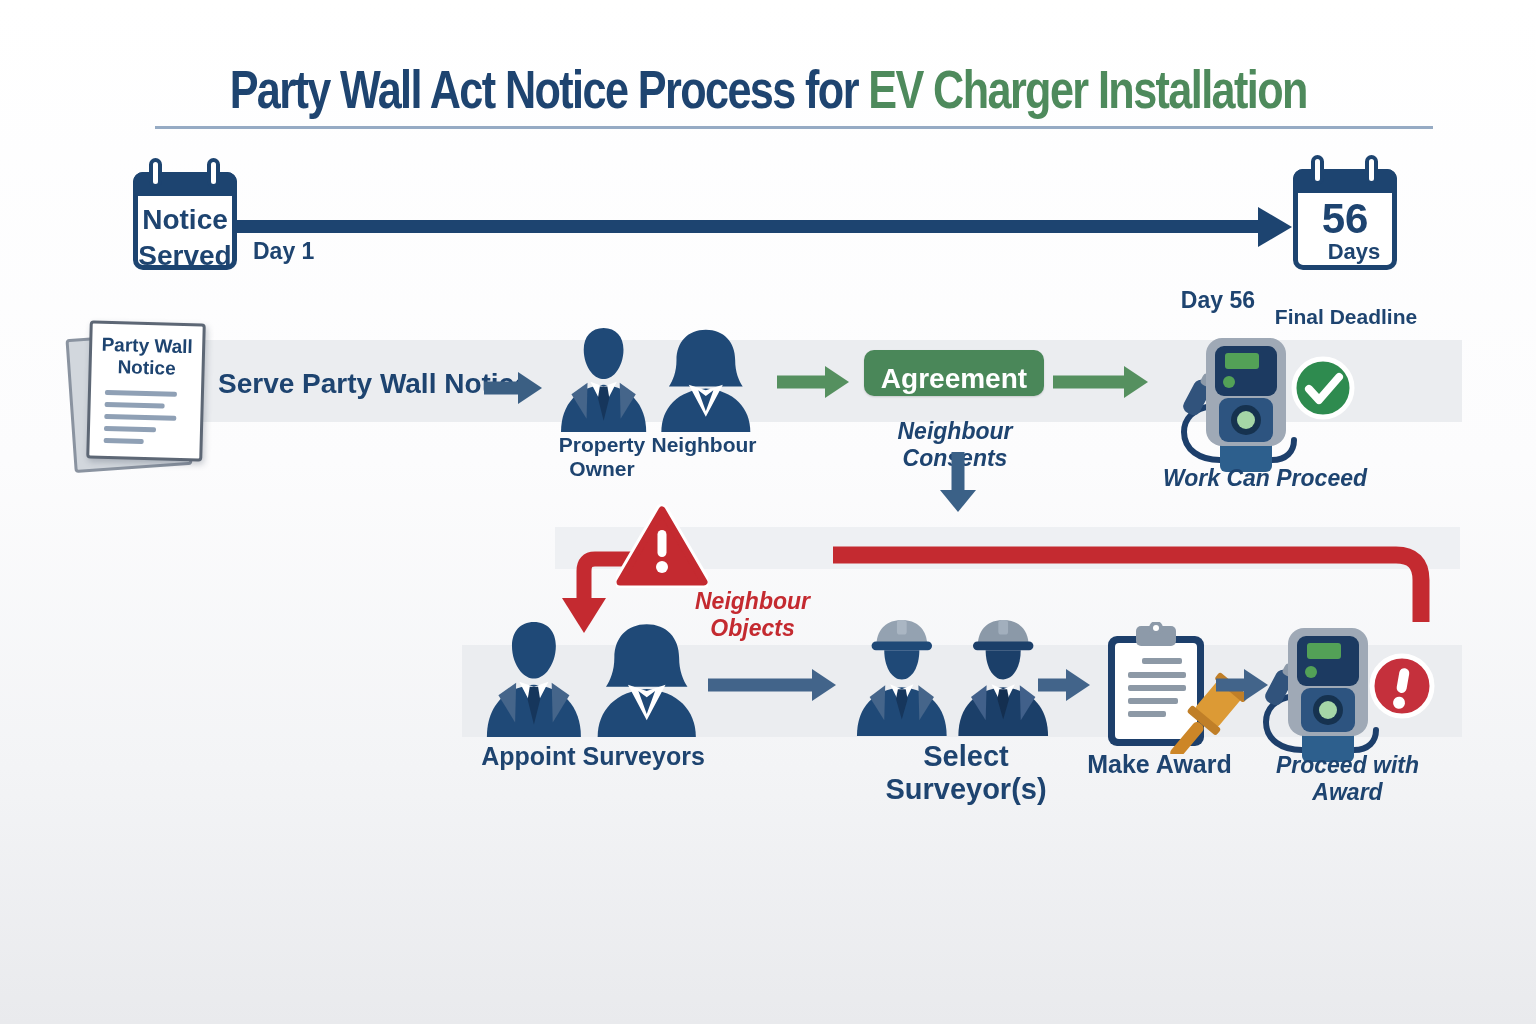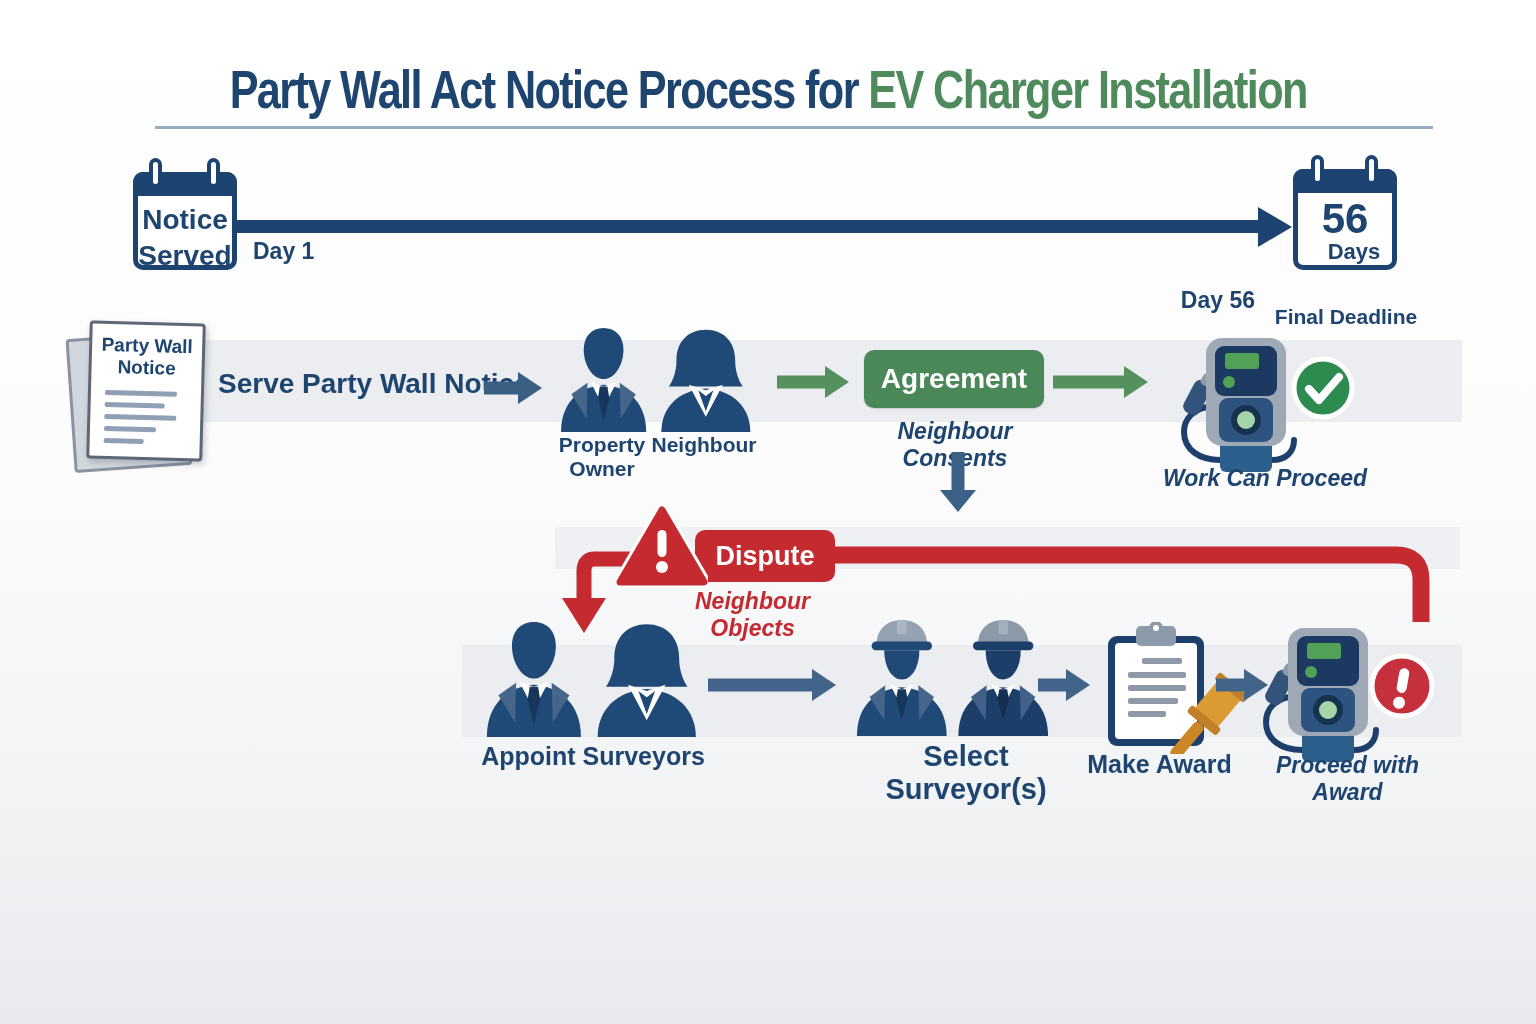--- a/index.html
+++ b/index.html
@@ -143,21 +143,21 @@
     </svg>
   </div>
   <div class="abs bold navy center" style="left:543px;top:433px;width:118px;font-size:21px;line-height:1.15;">Property Owner</div>
   <div class="abs bold navy center" style="left:650px;top:433px;width:108px;font-size:21px;">Neighbour</div>
 
   <div class="arrow" style="left:777px;top:366px;width:72px;--ac:#55905f;">
       <i class="bar"></i>
       <i class="head"></i>
     </div>
 
-  <div class="abs green-box" style="left:864px;top:350px;width:180px;height:58px;line-height:58px;">Agreement</div>
+  <div class="abs green-box" style="left:864px;top:350px;width:180px;height:46px;line-height:58px;">Agreement</div>
   <div class="abs caption italic center" style="left:850px;top:418px;width:210px;font-size:23px;">Neighbour Consents</div>
 
   <div class="arrow-v" style="left:940px;top:452px;height:60px;--ac:#3b6187;">
       <i class="bar"></i>
       <i class="head"></i>
     </div>
 
   <div class="arrow" style="left:1053px;top:366px;width:95px;--ac:#55905f;">
       <i class="bar"></i>
       <i class="head"></i>
@@ -183,21 +183,20 @@
     </svg>
   </div>
   <div class="abs caption italic center" style="left:1160px;top:465px;width:210px;font-size:23px;">Work Can Proceed</div>
 
   <svg class="abs" style="left:0;top:0;pointer-events:none;" width="1536" height="1024" viewBox="0 0 1536 1024">
     <path d="M833,555 H1396 Q1421,555 1421,580 V622" stroke="#c42a30" stroke-width="17" fill="none"></path>
     <path d="M642,559 H595 Q584,559 584,571 V600" stroke="#c42a30" stroke-width="15" fill="none"></path>
     <polygon points="562,598 606,598 584,633" fill="#c42a30"></polygon>
   </svg>
 
-  <div class="abs red-box" style="left:695px;top:530px;width:140px;height:52px;line-height:52px;">Dispute</div>
   <div class="abs" style="left:616px;top:504px;">
     <svg width="92" height="84" viewBox="0 0 92 84">
       <polygon points="46,6 88,78 4,78" fill="none" stroke="#fff" stroke-width="13" stroke-linejoin="round"></polygon>
       <polygon points="46,6 88,78 4,78" fill="#c42a30" stroke="#c42a30" stroke-width="7" stroke-linejoin="round"></polygon>
       <rect x="41.5" y="26" width="9" height="27" rx="4.5" fill="#fff"></rect>
       <circle cx="46" cy="63" r="6" fill="#fff"></circle>
     </svg>
   </div>
   <div class="abs bold italic red-text center" style="left:655px;top:588px;width:195px;font-size:23px;">Neighbour Objects</div>
 

